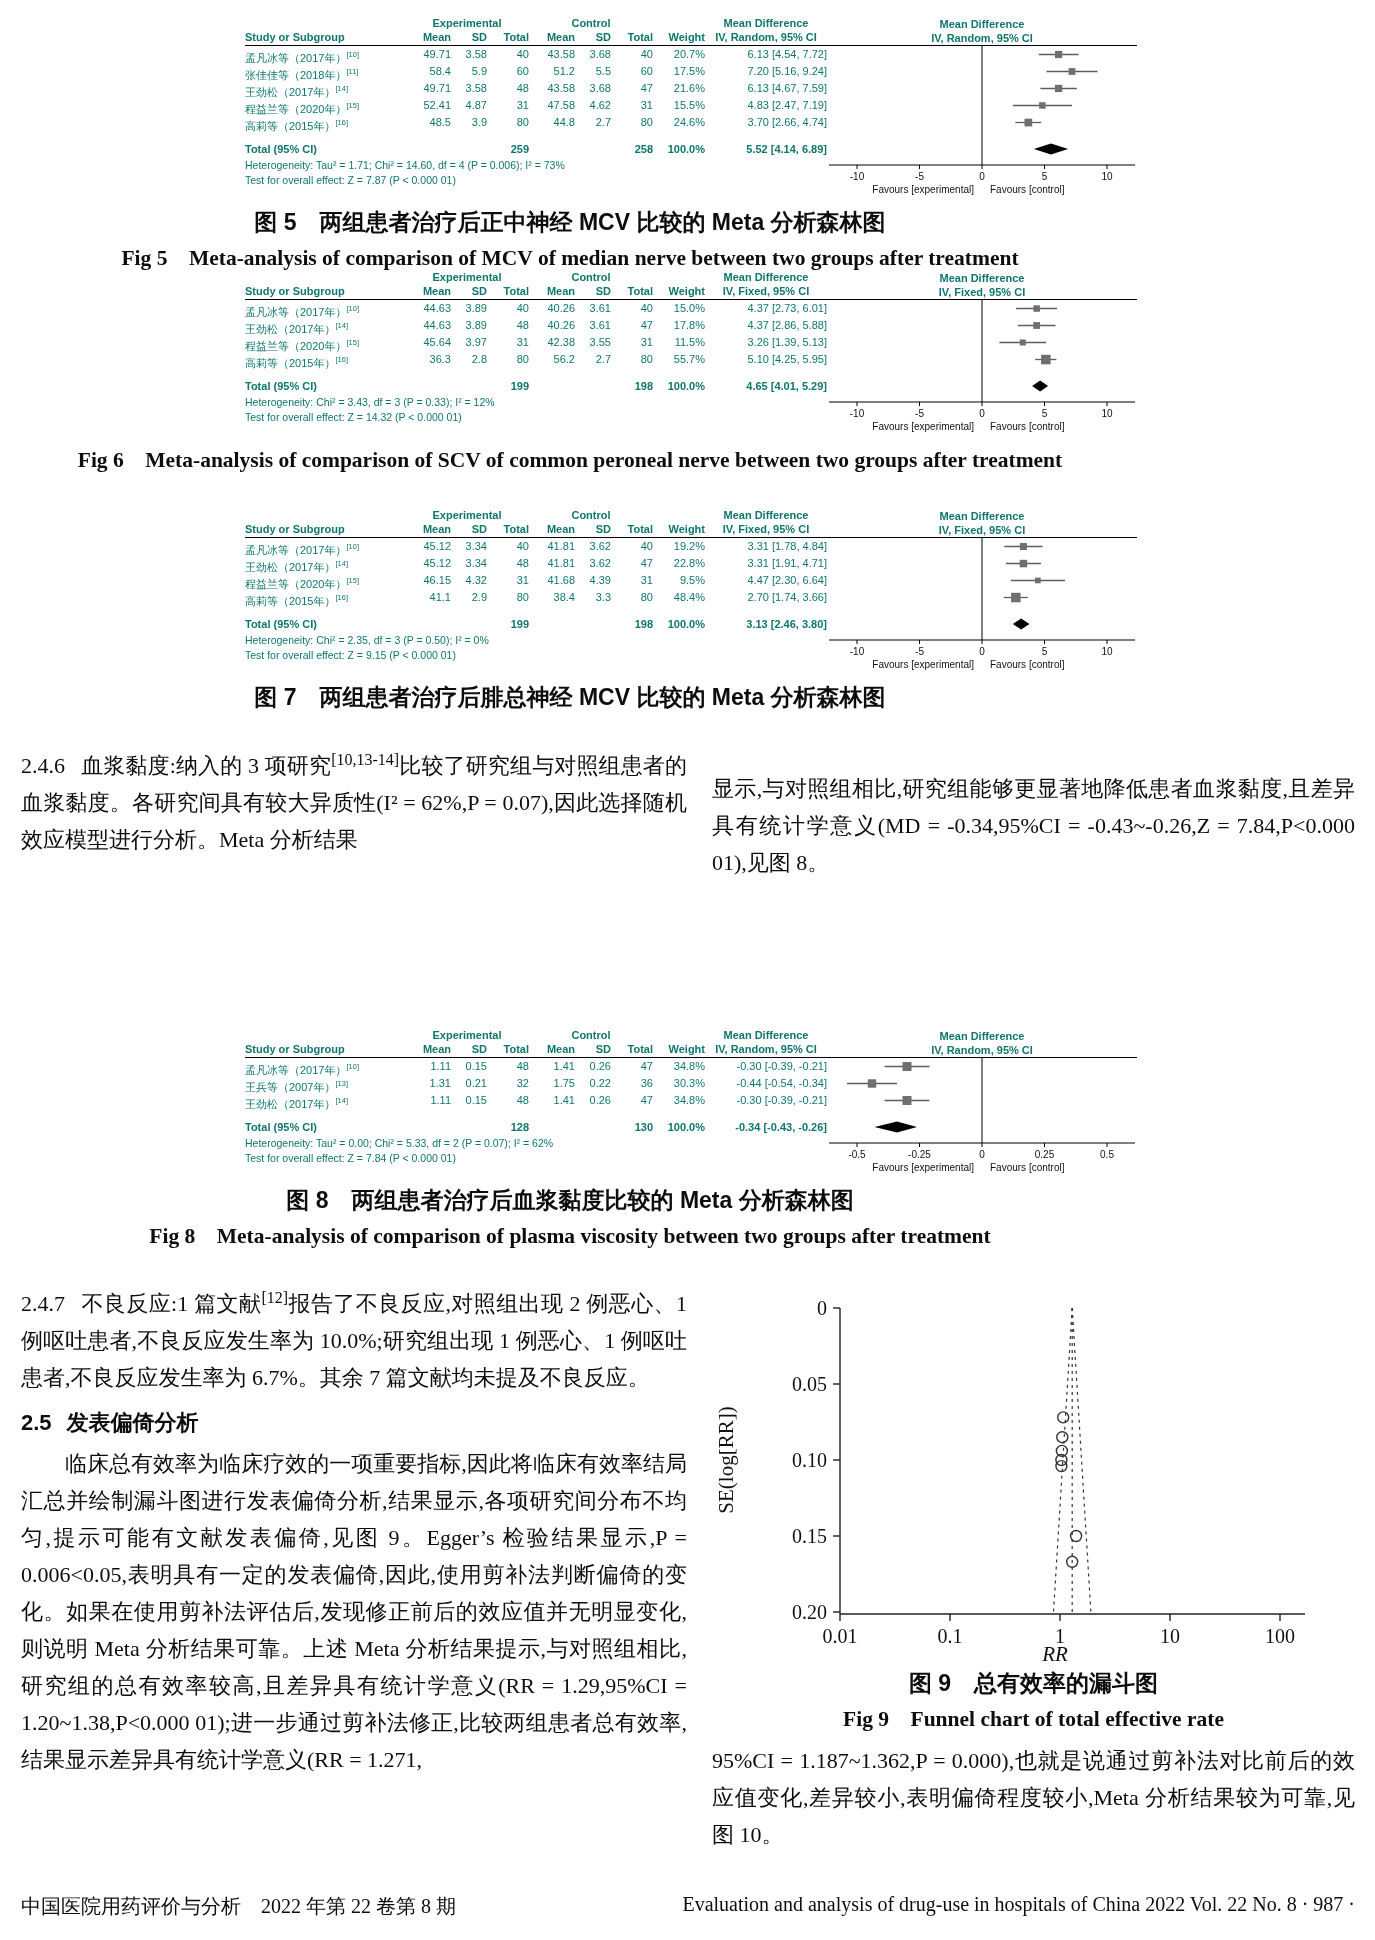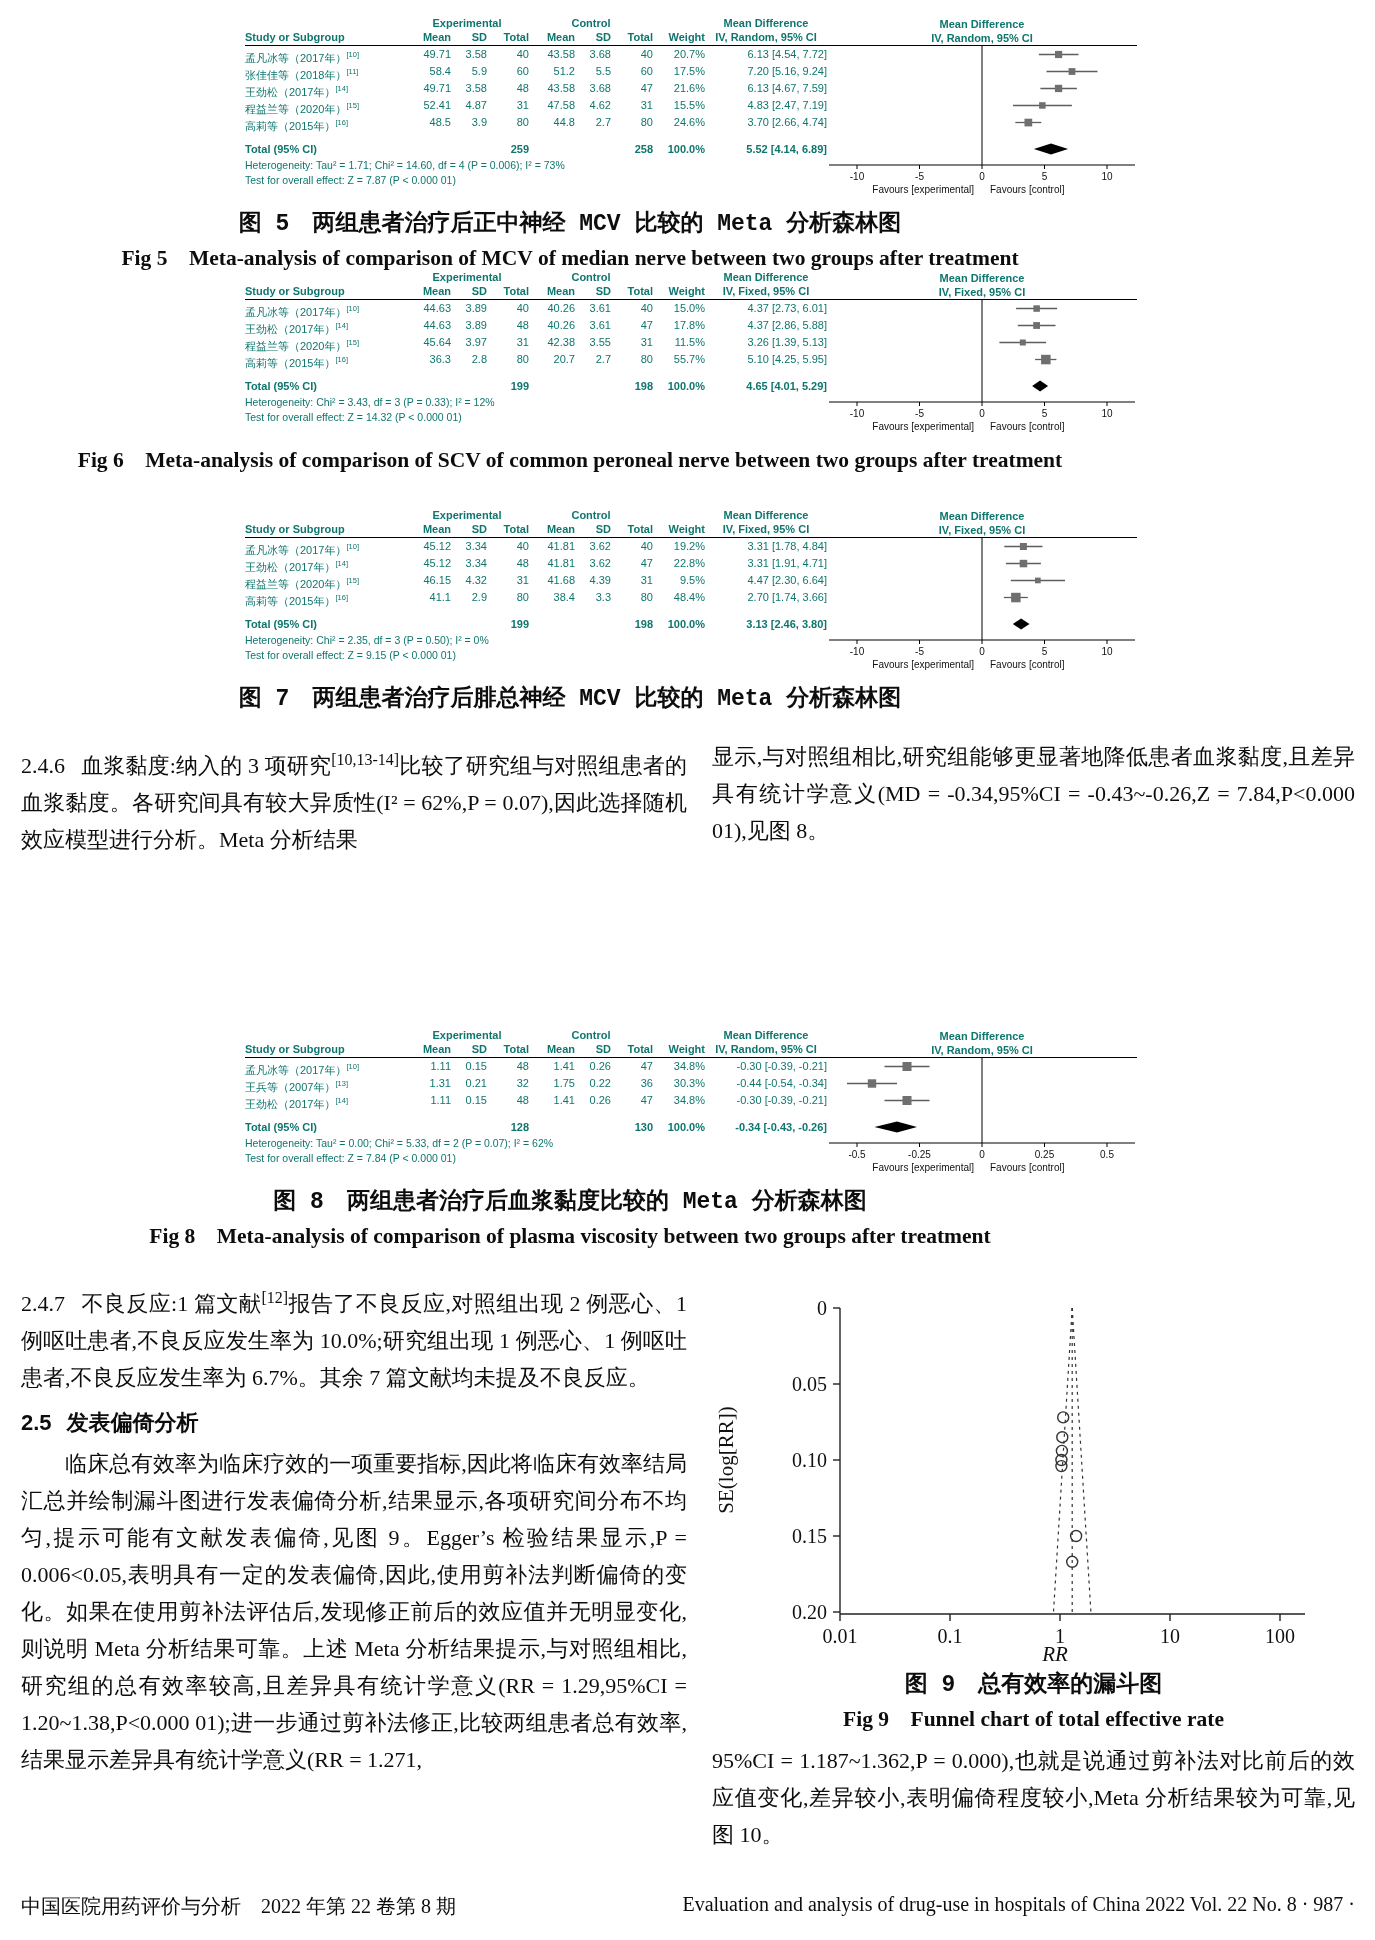--- a/index.html
+++ b/index.html
@@ -19,21 +19,21 @@
 .frow{height:17px;line-height:17px;font-size:11px}
 .sl{text-align:left;white-space:nowrap}
 .nr{text-align:right}
 .frow sup,.sl sup{font-size:7.5px}
 .ftotal{height:17px;line-height:17px;font-size:11px;margin-top:10px;font-weight:700}
 .fnote{font-size:10.5px;height:15px;line-height:15px;white-space:nowrap}
 .fp{width:310px}
 .fphead{height:30px;border-bottom:1.4px solid #000;text-align:center;font-weight:700;
   font-size:11px;line-height:14px;padding-top:1px}
 .cap-zh{text-align:center;font-weight:700;font-size:23px;margin-top:4px;
-  font-family:Liberation Mono, monospace}
+  font-family:Liberation Sans, sans-serif}
 .cap-en{text-align:center;font-weight:700;font-size:21.5px;margin-top:5px}
 .col{position:absolute;width:666px}
 .body{font-size:22px;line-height:37px;text-align:justify}
 .indent{text-indent:44px}
 .secnum{margin-right:16px}
 .bref{font-size:16px}
 .h25{font-size:22px;font-weight:700;margin:12px 0 7px;
   font-family:"Liberation Sans","DejaVu Sans",sans-serif}
 .h25 .t{margin-left:15px}
 .rcap{position:absolute;left:712px;width:643px;text-align:center}
@@ -221,21 +221,21 @@
             <div class="nr">3.55</div>
             <div class="nr">31</div>
             <div class="nr">11.5%</div>
             <div class="nr">3.26 [1.39, 5.13]</div>
           </div>
           <div class="fgrid frow">
             <div class="sl"><span>高莉等（2015年）</span><sup>[16]</sup></div>
             <div class="nr">36.3</div>
             <div class="nr">2.8</div>
             <div class="nr">80</div>
-            <div class="nr">20.7</div>
+            <div class="nr">56.2</div>
             <div class="nr">2.7</div>
             <div class="nr">80</div>
             <div class="nr">55.7%</div>
             <div class="nr">5.10 [4.25, 5.95]</div>
           </div>
         </div>
         <div class="fgrid ftotal">
           <div class="sl" style="grid-column: 1 / span 3;">Total (95% CI)</div>
           <div class="nr" style="grid-column: 4;">199</div>
           <div class="nr" style="grid-column: 5 / span 2;"></div>
@@ -384,21 +384,21 @@
           <text x="147" y="130" text-anchor="end" font-size="10" fill="#111">Favours [experimental]</text>
           <text x="163" y="130" text-anchor="start" font-size="10" fill="#111">Favours [control]</text>
         </svg></div>
     </div>
   <div class="cap-zh">图 7　两组患者治疗后腓总神经 MCV 比较的 Meta 分析森林图</div>
 </section>
 
 <div class="col" style="left:21px;top:741px">
   <p class="body"><span class="secnum">2.4.6</span><span>血浆黏度:纳入的 3 项研究</span><sup class="bref">[10,13-14]</sup><span>比较了研究组与对照组患者的血浆黏度。各研究间具有较大异质性(I² = 62%,P = 0.07),因此选择随机效应模型进行分析。Meta 分析结果</span></p>
 </div>
-<div class="col" style="left:712px;top:738px;width:643px">
+<div class="col" style="left:712px;top:770px;width:643px">
   <p class="body">显示,与对照组相比,研究组能够更显著地降低患者血浆黏度,且差异具有统计学意义(MD = -0.34,95%CI = -0.43~-0.26,Z = 7.84,P&lt;0.000 01),见图 8。</p>
 </div>
 
 <section class="figblock" style="top:1028px">
   <div class="forest">
       <div class="ft">
         <div class="fgrid fh1">
           <div style="grid-column: 1;"></div>
           <div class="hc" style="grid-column: 2 / span 3;">Experimental</div>
           <div class="hc" style="grid-column: 5 / span 3;">Control</div>

